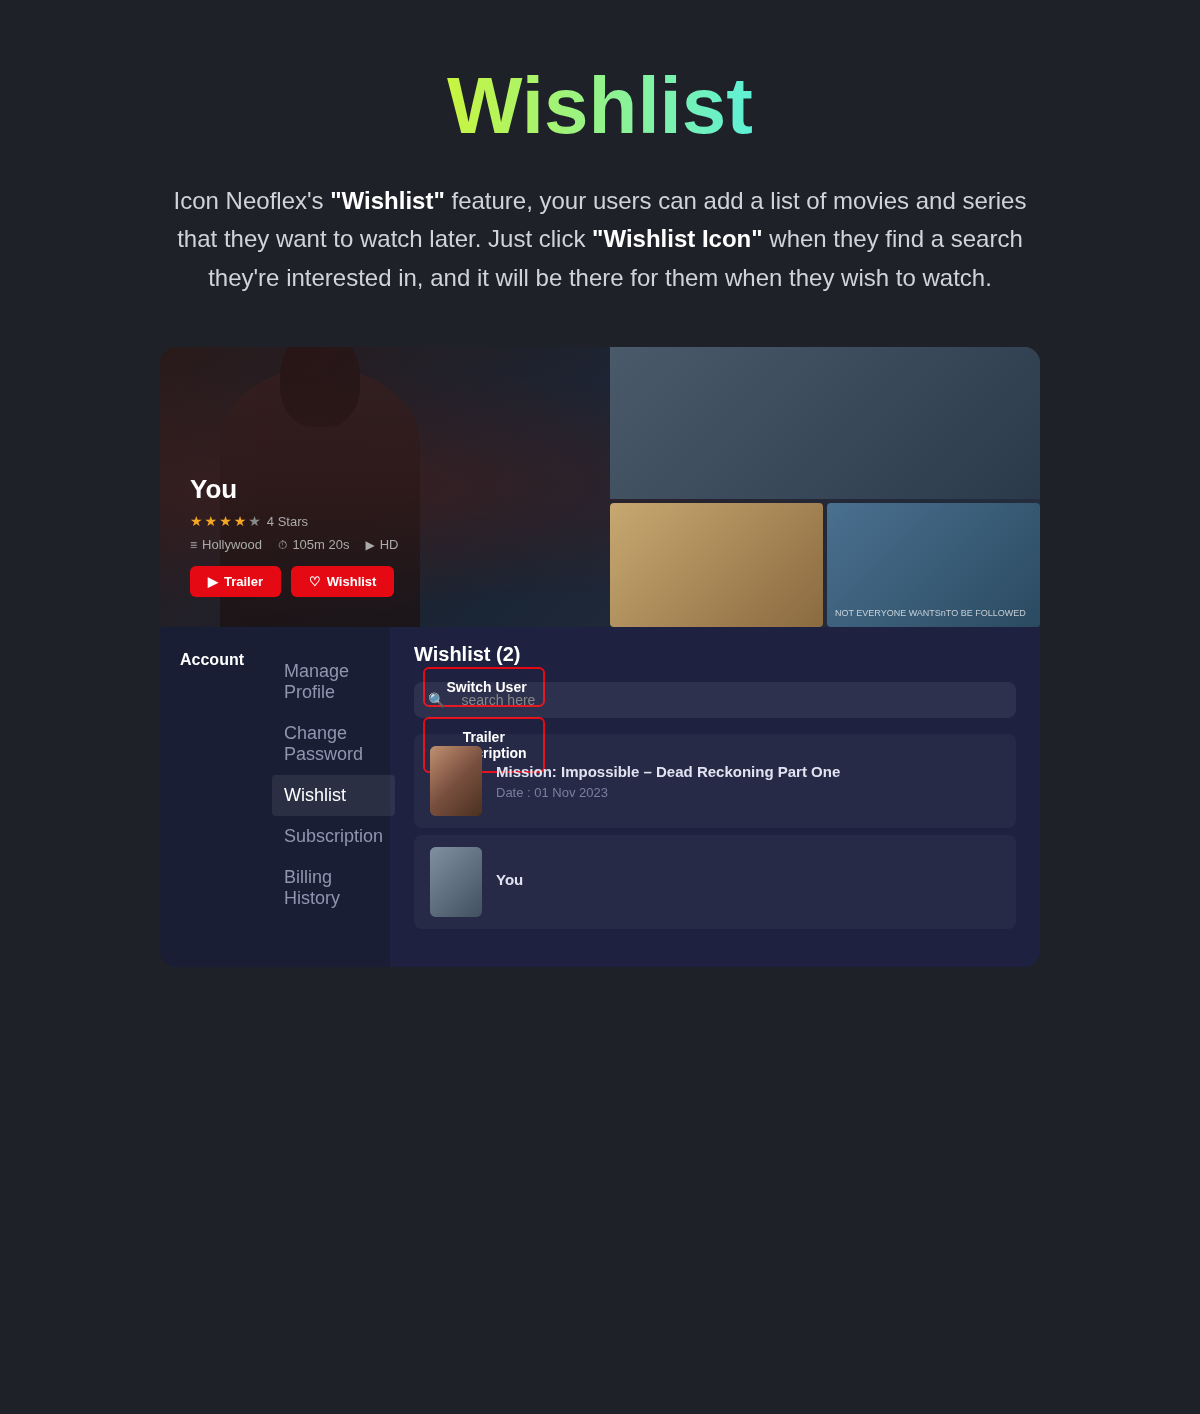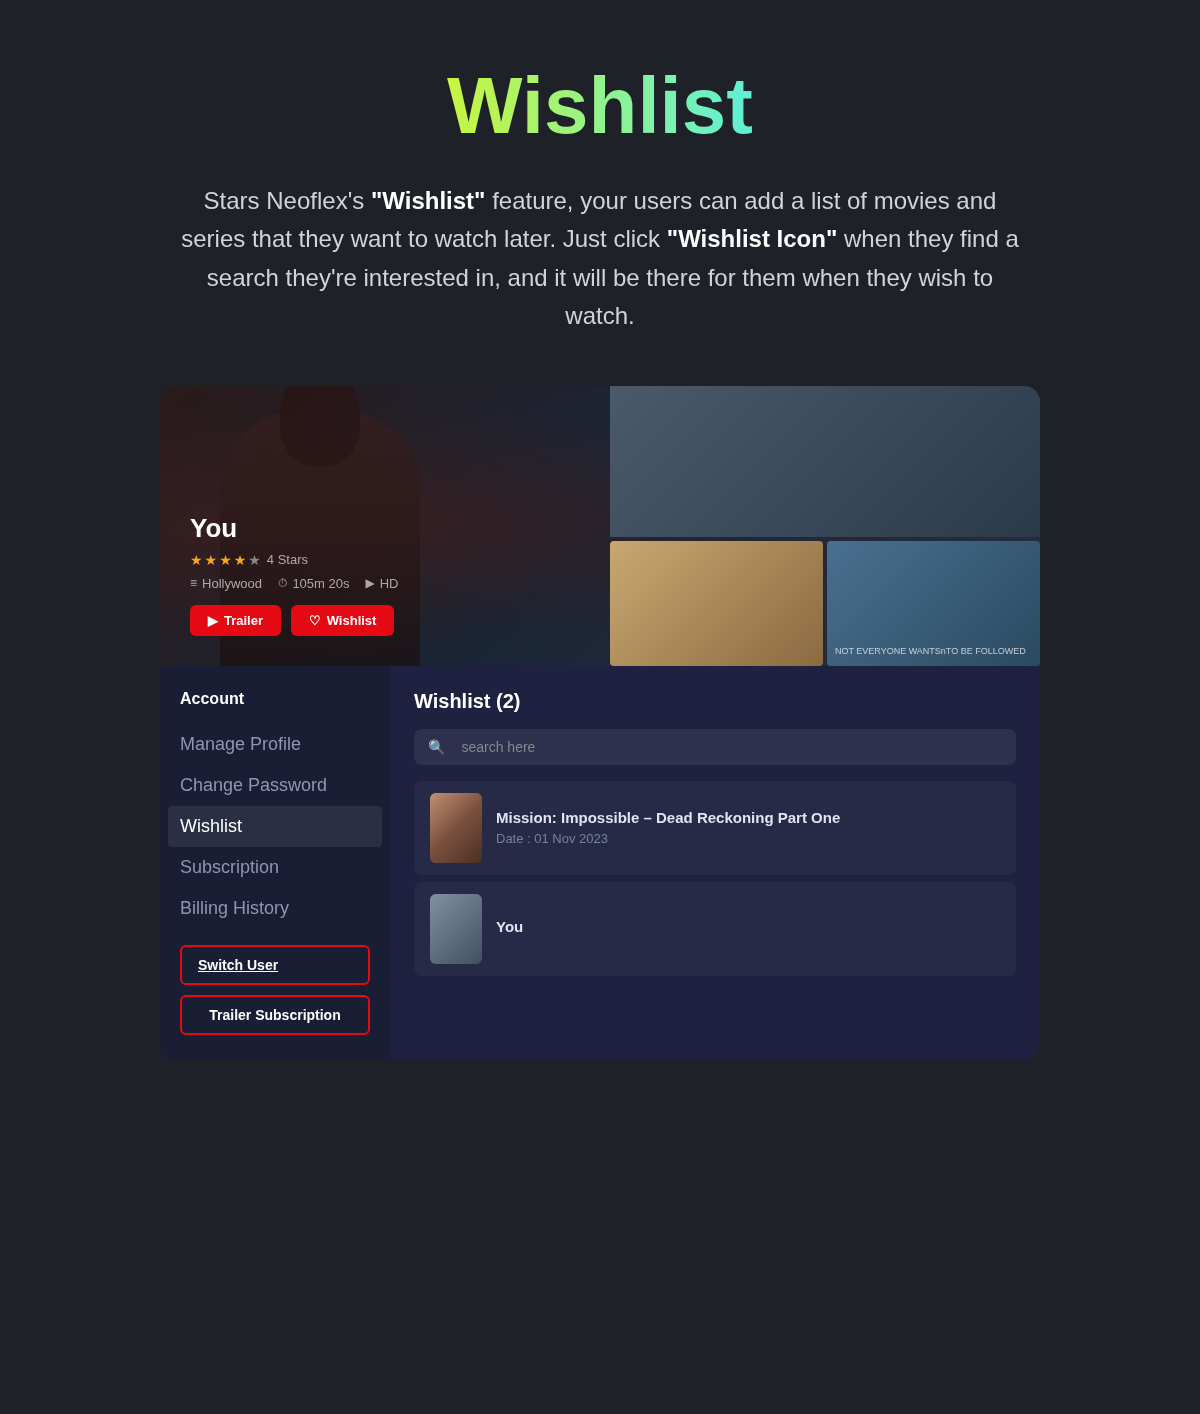--- a/index.html
+++ b/index.html
@@ -264,21 +264,21 @@
     }
 
     
     .sidebar {
       width: 230px;
       flex-shrink: 0;
       background: #1a1e35;
       padding: 24px 0 24px;
       border-radius: 0 0 0 16px;
       display: flex;
-      flex-direction: column;
+      flex-direction: row;
     }
 
     .sidebar-account-label {
       color: #ffffff;
       font-size: 16px;
       font-weight: 700;
       padding: 0 20px 16px;
     }
 
     .sidebar-nav {
@@ -310,40 +310,39 @@
 
     .btn-switch-user {
       background: transparent;
       color: #ffffff;
       border: 2px solid #e50914;
       border-radius: 6px;
       padding: 10px 16px;
       font-size: 14px;
       font-weight: 600;
       cursor: pointer;
-      text-align: left;
-      text-decoration: underline;
+      text-align: right;
     }
 
     .btn-cancel-sub {
       background: transparent;
       color: #ffffff;
       border: 2px solid #e50914;
       border-radius: 6px;
       padding: 10px 16px;
       font-size: 14px;
       font-weight: 600;
       cursor: pointer;
       text-align: center;
     }
 
     
     .wishlist-panel {
       flex: 1;
-      padding: 24px 24px;
+      padding: 16px 24px;
       display: flex;
       flex-direction: column;
       gap: 16px;
     }
 
     .wishlist-title {
       color: #ffffff;
       font-size: 20px;
       font-weight: 700;
     }
@@ -453,21 +452,21 @@
     }
   </style>
 </head>
 <body>
 
 <div class="page-wrapper">
 
   <h1 class="page-title">Wishlist</h1>
 
   <p class="page-description">
-    <span>Stars Neoflex's </span><strong>"Wishlist"</strong><span> feature, your users can add a list of movies and series that they want to watch later. Just click </span><strong>"Wishlist Icon"</strong><span> when they find a search they're interested in, and it will be there for them when they wish to watch.</span>
+    <span>Icon Neoflex's </span><strong>"Wishlist"</strong><span> feature, your users can add a list of movies and series that they want to watch later. Just click </span><strong>"Wishlist Icon"</strong><span> when they find a search they're interested in, and it will be there for them when they wish to watch.</span>
   </p>
 
   <div class="ui-showcase">
 
     <div class="movie-banner">
       <div class="banner-bg"></div>
       <div class="banner-figure"></div>
 
       <div class="banner-thumbnails">
         <div class="banner-top-strip"></div>

